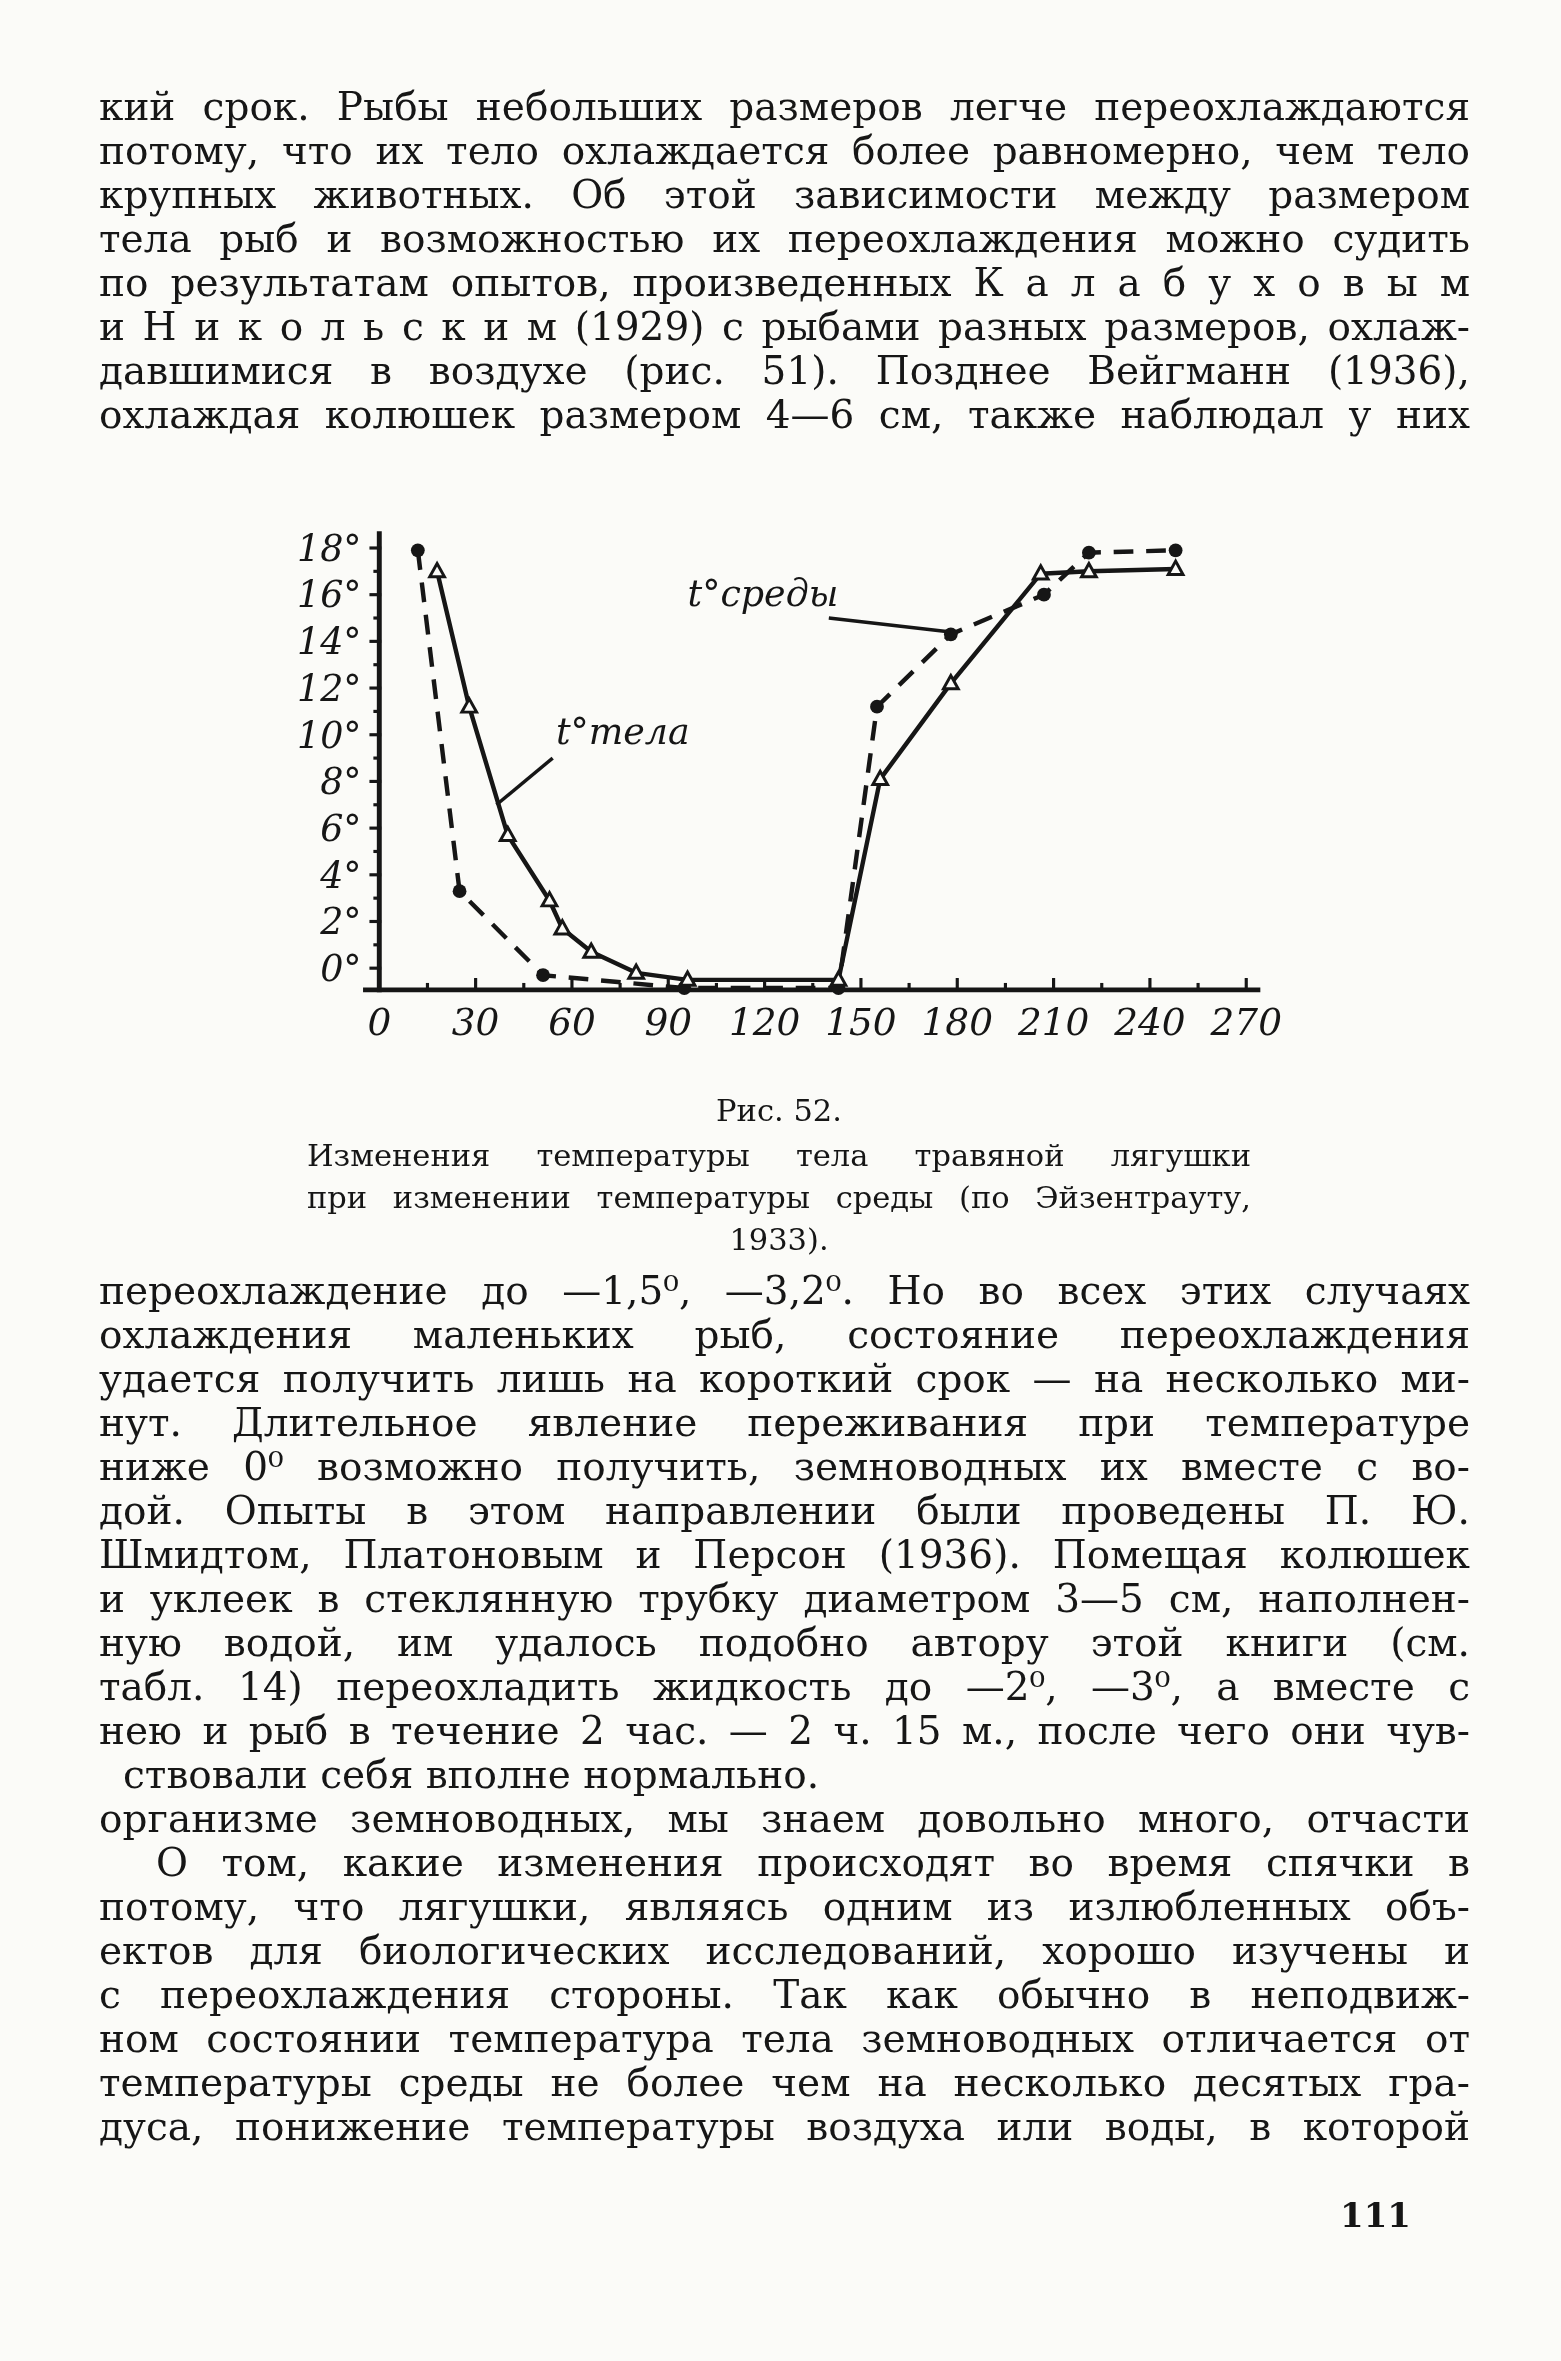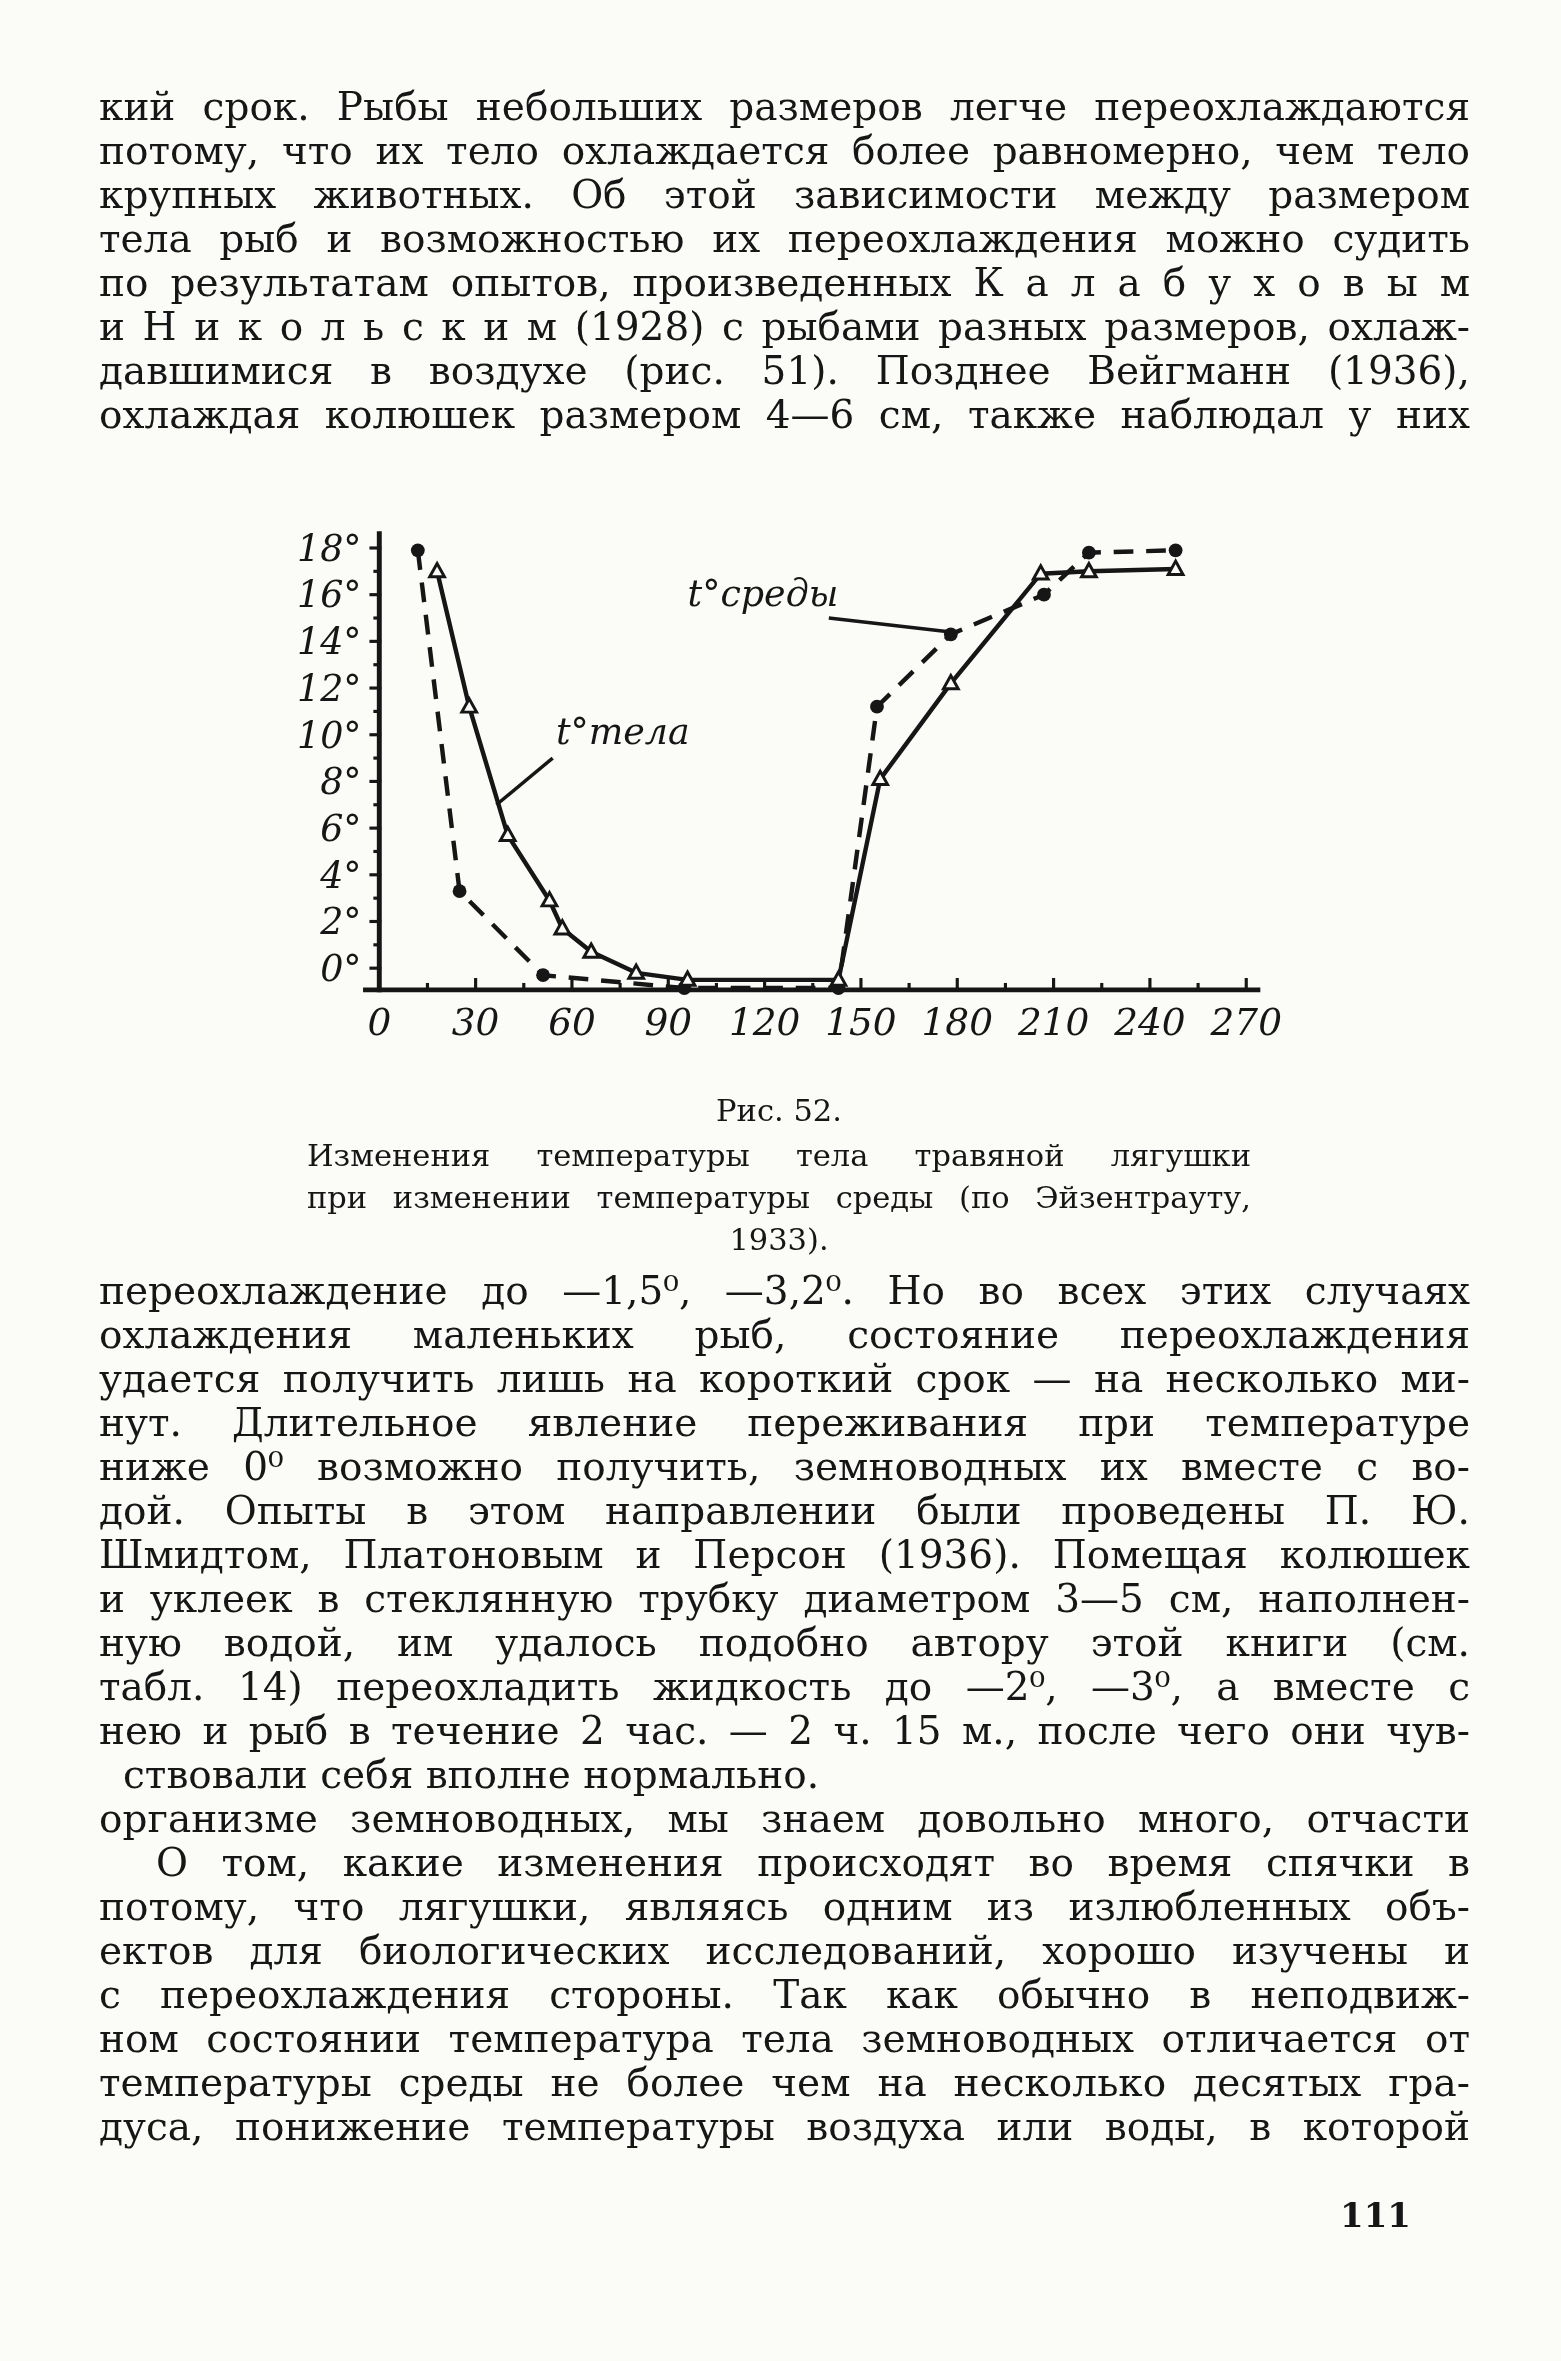--- a/index.html
+++ b/index.html
@@ -44,21 +44,21 @@
 <body>
 
 <div class="page">
 
   <div class="textblock" id="para1">
     <div class="line">кий срок. Рыбы небольших размеров легче переохлаждаются</div>
     <div class="line">потому, что их тело охлаждается более равномерно, чем тело</div>
     <div class="line">крупных животных. Об этой зависимости между размером</div>
     <div class="line">тела рыб и возможностью их переохлаждения можно судить</div>
     <div class="line">по результатам опытов, произведенных К а л а б у х о в ы м</div>
-    <div class="line">и Н и к о л ь с к и м (1928) с рыбами разных размеров, охлаж-</div>
+    <div class="line">и Н и к о л ь с к и м (1929) с рыбами разных размеров, охлаж-</div>
     <div class="line">давшимися в воздухе (рис. 51). Позднее Вейгманн (1936),</div>
     <div class="line">охлаждая колюшек размером 4—6 см, также наблюдал у них</div>
   </div>
 
   <div id="figure-wrap">
     <svg id="chart-svg" width="1113" height="591" viewBox="0 0 1130 600" xmlns="http://www.w3.org/2000/svg">
         <line x1="180" y1="80" x2="180" y2="543" class="ax"></line>
         <line x1="166" y1="543" x2="1072" y2="543" class="ax"></line>
         <line x1="170" y1="94.40000000000003" x2="182" y2="94.40000000000003" class="tick"></line>
         <text x="162" y="107.40000000000003" class="ylab">18°</text>

